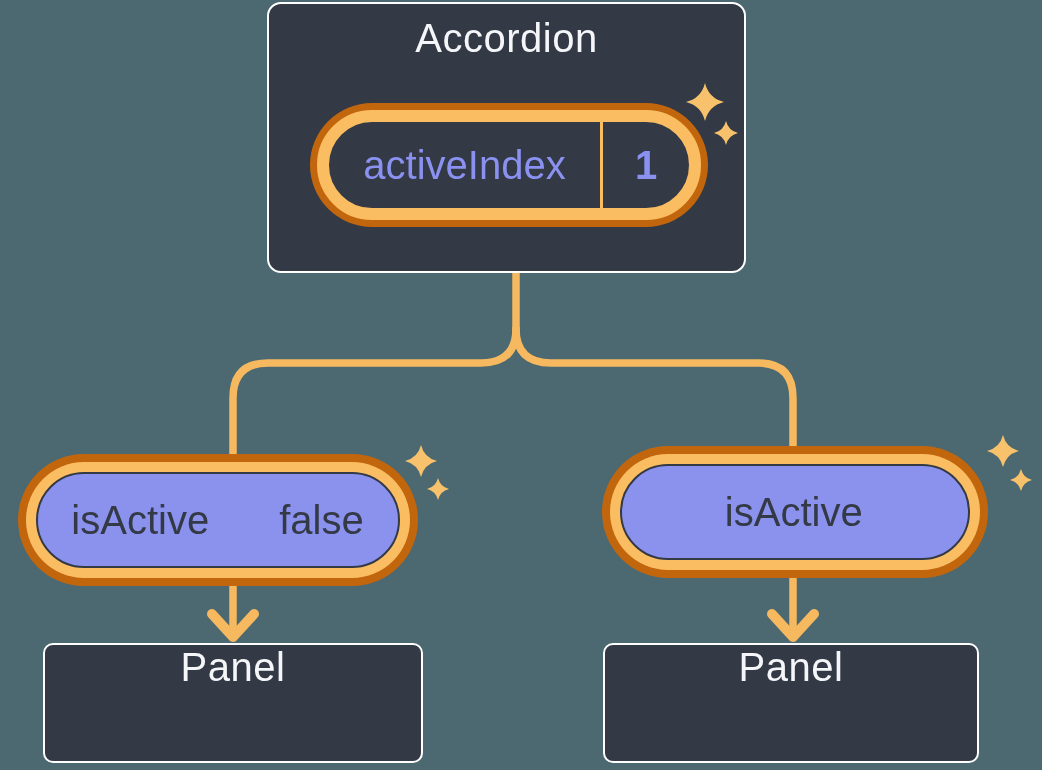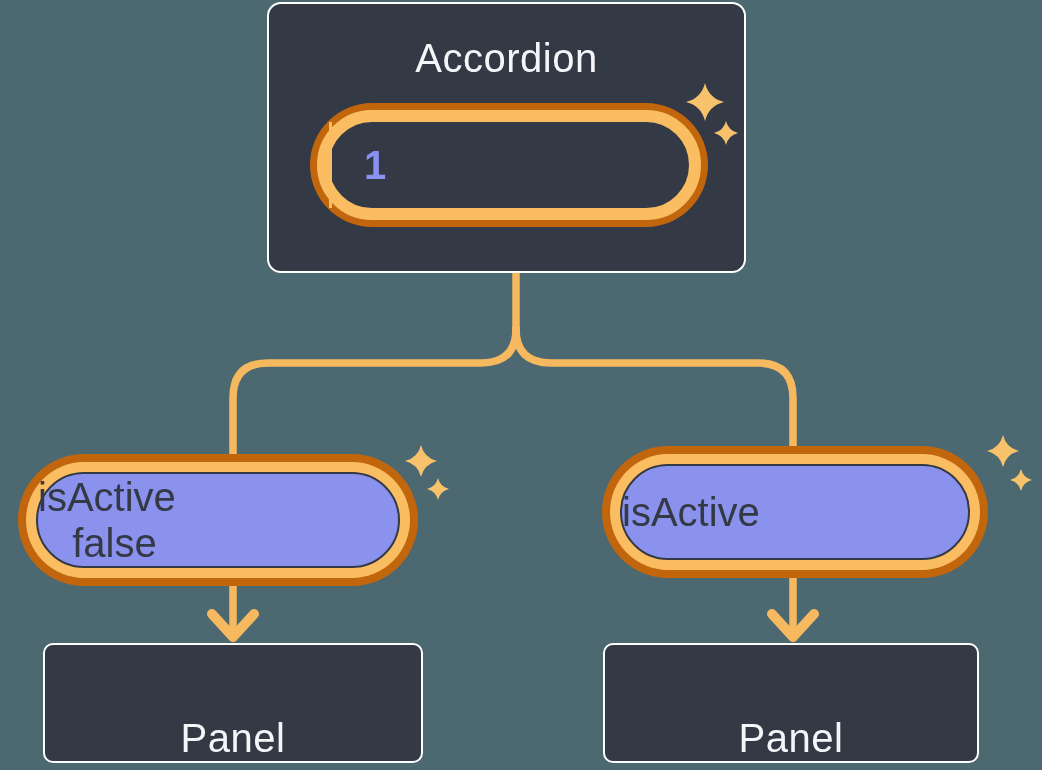--- a/index.html
+++ b/index.html
@@ -33,27 +33,27 @@
     border-radius:14px;
   }
   .component-box .box-title{
     text-align:center;
     color:var(--white-text);
     font-size:40px;
     font-weight:500;
     letter-spacing:0.5px;
   }
   #accordion-box{left:267px;top:2px;width:479px;height:271px;}
-  #accordion-box .box-title{margin-top:32px;}
+  #accordion-box .box-title{margin-top:12px;}
 
   .panel-box{
     background:var(--slate);
     border:2.5px solid #FFFFFF;
     border-radius:10px;
-    display:flex;align-items:flex-end;justify-content:center;
+    display:flex;align-items:flex-start;justify-content:center;
     color:var(--white-text);
     font-size:40px;font-weight:500;letter-spacing:0.5px;
   }
   #panel-left{left:43px;top:643px;width:380px;height:120px;}
   #panel-right{left:603px;top:643px;width:376px;height:120px;}
 
   
   #state-pill{
     left:317px;top:110px;width:384px;height:110px;
     background:var(--slate);
@@ -71,21 +71,21 @@
     width:86px;display:flex;align-items:center;justify-content:center;
     color:var(--purple-text);font-size:40px;font-weight:700;
   }
 
   
   .prop-pill{
     background:var(--purple-fill);
     border:2.5px solid var(--slate);
     border-radius:999px;
     box-shadow:0 0 0 10px var(--orange-light), 0 0 0 18px var(--orange-dark);
-    display:flex;align-items:flex-start;flex-direction:column;
+    display:flex;align-items:center;
   }
   .prop-pill .pill-label{
     flex:1;display:flex;align-items:center;justify-content:center;
     color:var(--slate);font-size:40px;
   }
   .prop-pill .pill-divider{width:2.5px;background:var(--slate);}
   .prop-pill .pill-value{
     display:flex;align-items:center;justify-content:center;
     color:var(--slate);font-size:40px;font-weight:400;
   }
@@ -105,20 +105,21 @@
     <path class="connector" d="M516 329 Q516 363 551 363 L758 363 Q793 363 793 398 L793 633"></path>
     <path class="arrowhead" d="M212 614 L233 637 L254 614"></path>
     <path class="arrowhead" d="M772 614 L793 637 L814 614"></path>
   </svg>
 
   <div id="accordion-box" class="node component-box">
     <div class="box-title">Accordion</div>
   </div>
 
   <div id="state-pill" class="node">
+    <div class="pill-label">activeIndex</div>
     <div class="pill-divider"></div>
     <div class="pill-value">1</div>
   </div>
 
   <div id="prop-pill-left" class="node prop-pill">
     <div class="pill-label">isActive</div>
     <div class="pill-divider"></div>
     <div class="pill-value">false</div>
   </div>
 

